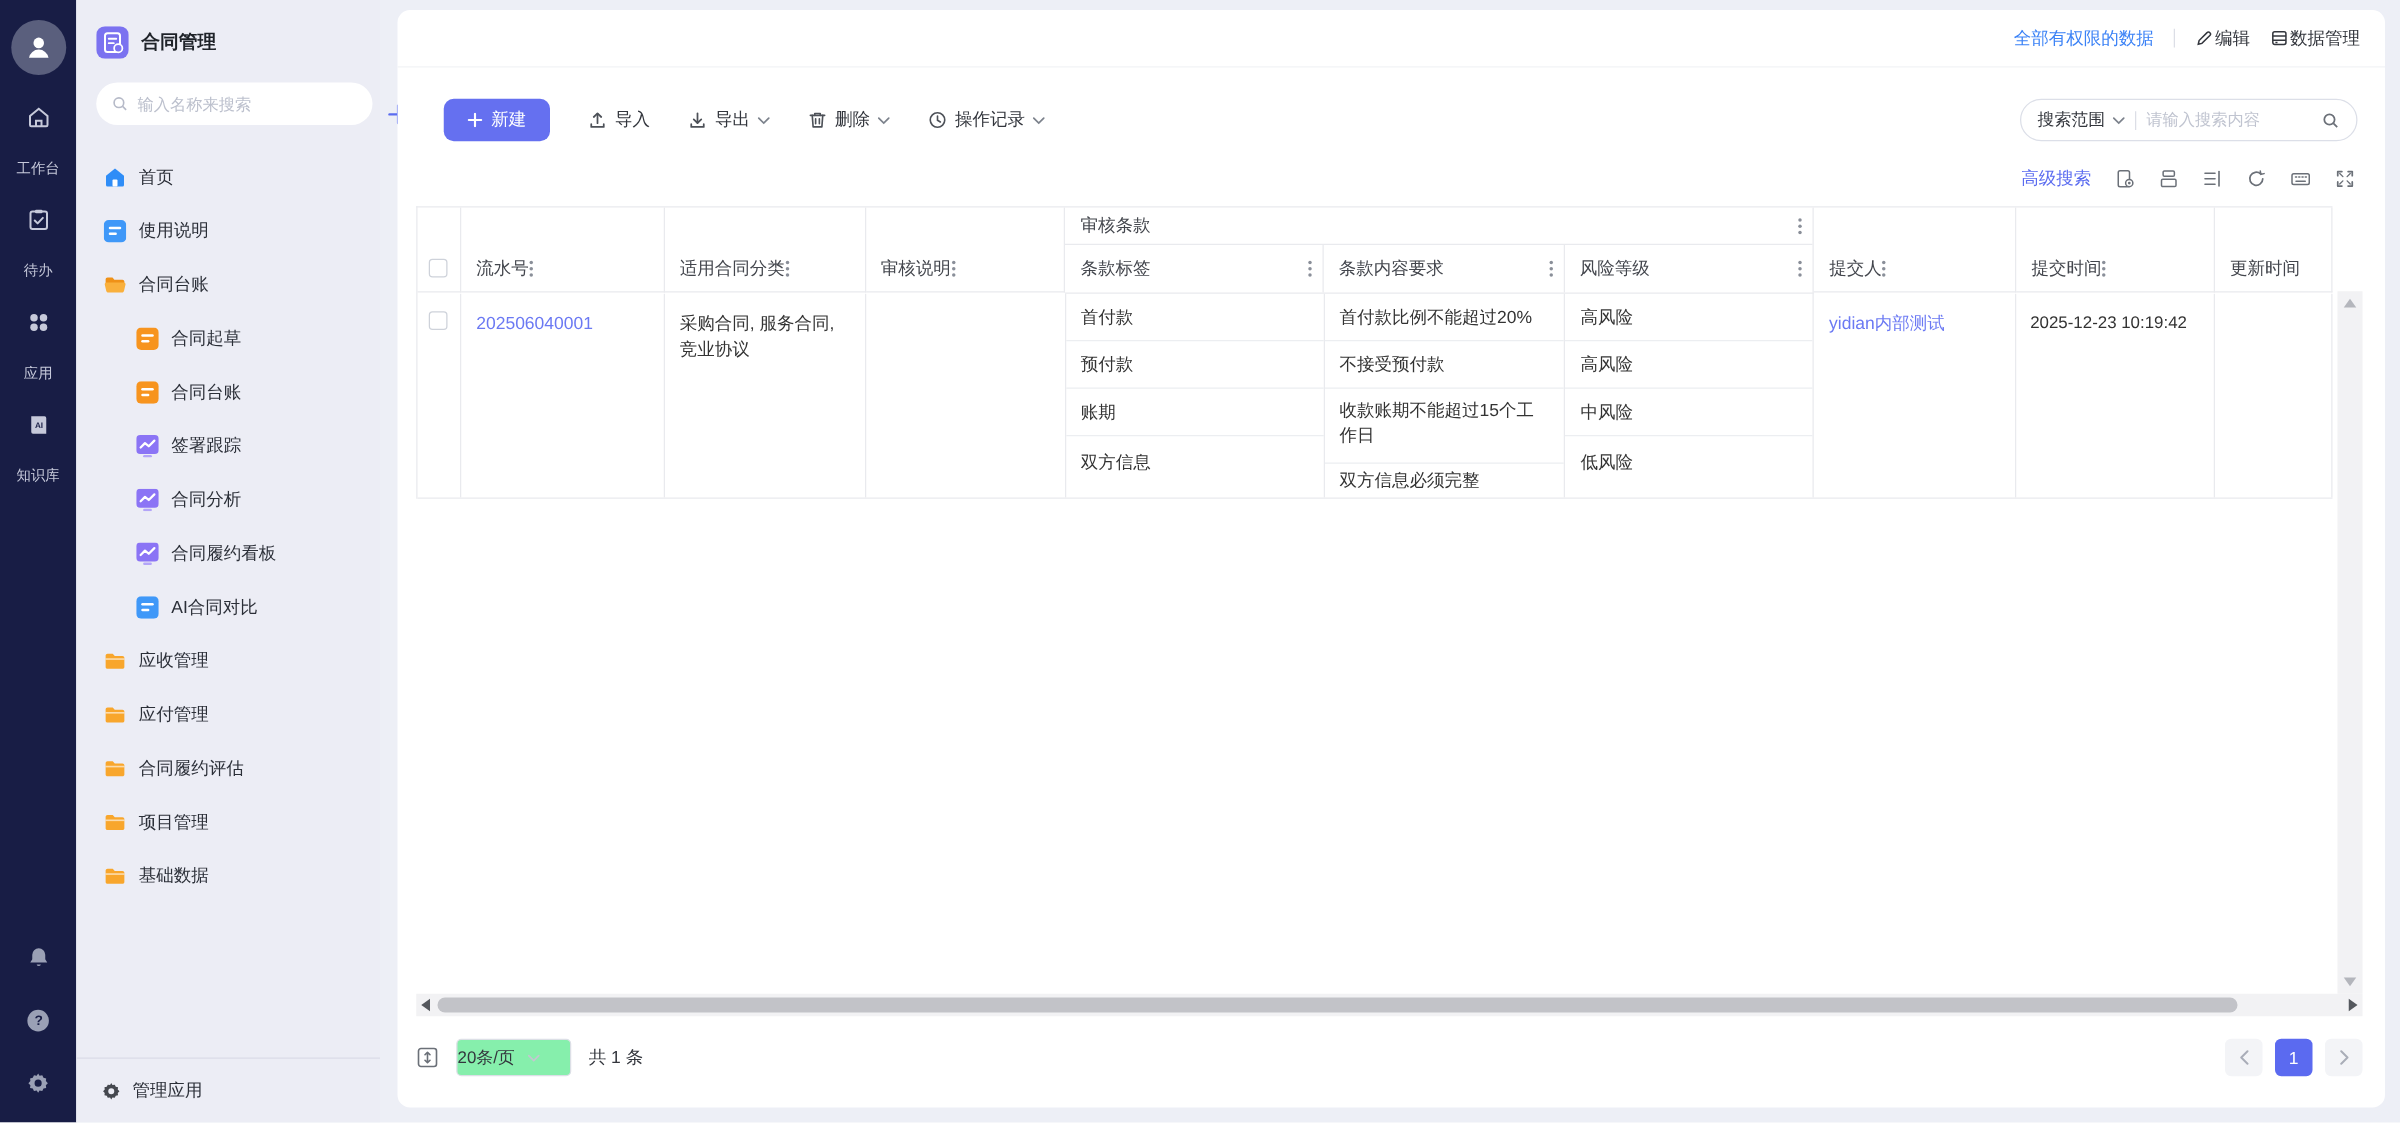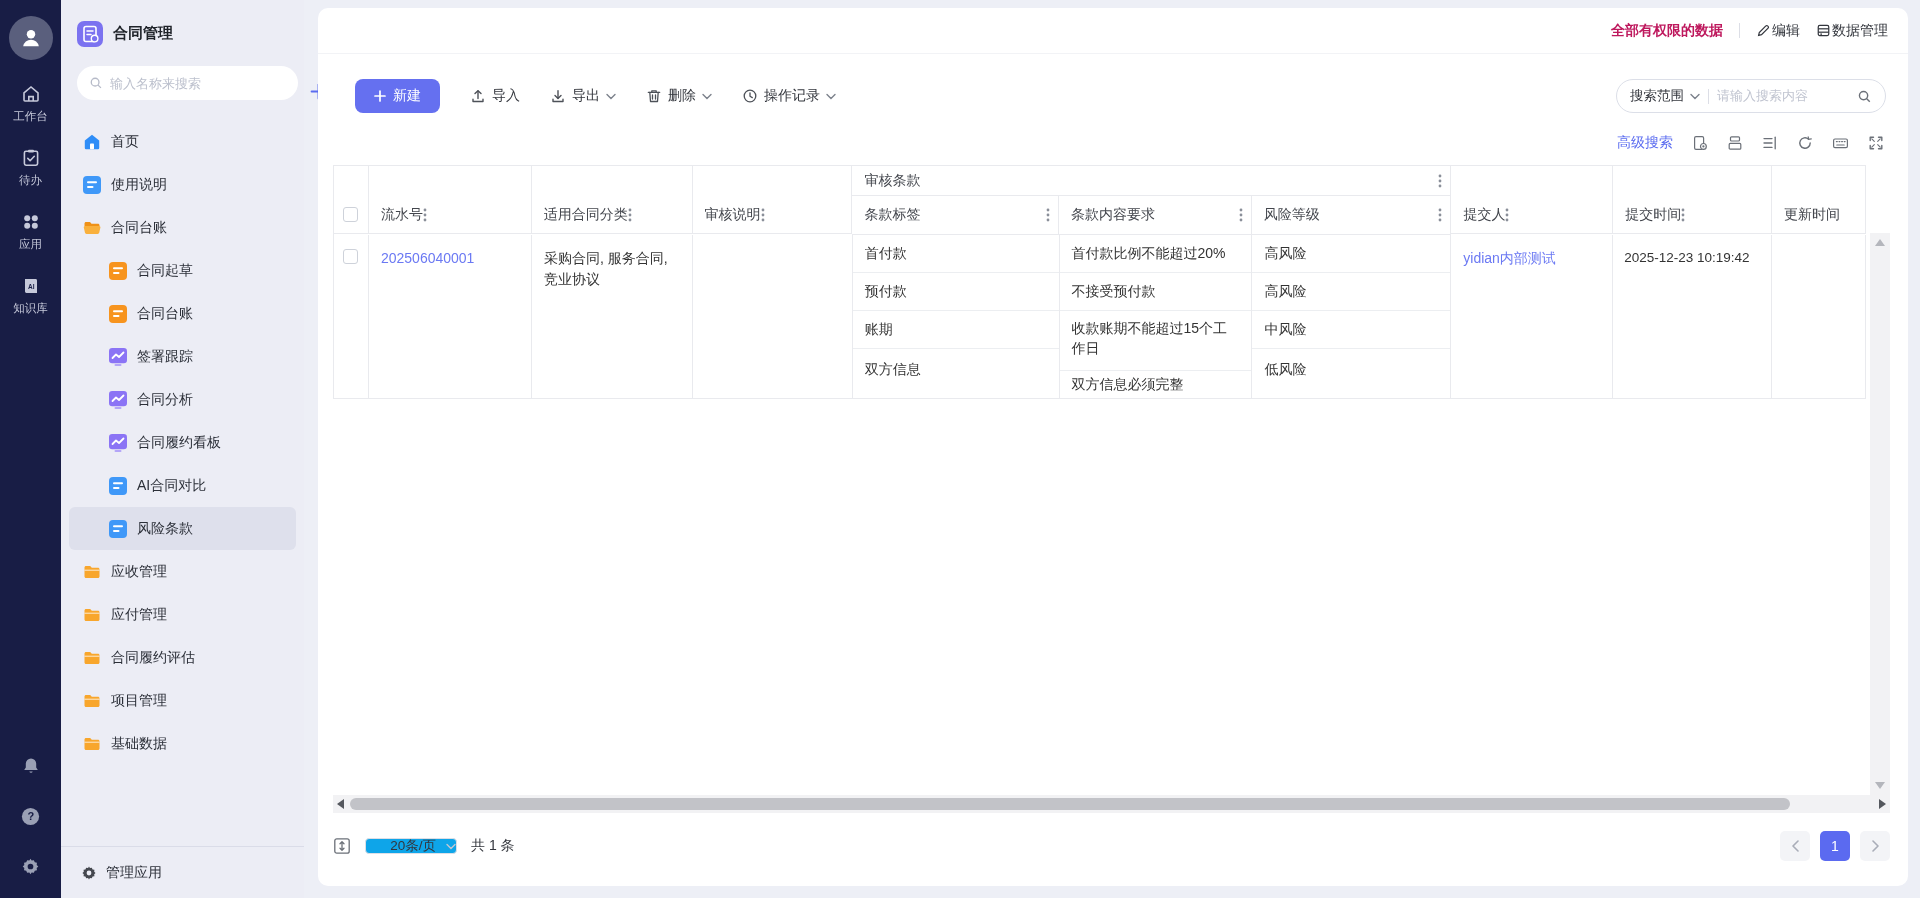--- a/index.html
+++ b/index.html
@@ -3,21 +3,21 @@
 <meta charset="utf-8">
 <style>
   *{box-sizing:border-box;margin:0;padding:0}
   html,body{width:1920px;height:898px;overflow:hidden}
   body{font-family:"Liberation Sans","DejaVu Sans",sans-serif;background:#edeff6;color:#333;font-size:14px}
   .app{display:flex;width:1920px;height:898px}
 
   
   .rail{width:61px;background:#181d45;display:flex;flex-direction:column;align-items:center;flex-shrink:0}
   .rail .avatar{width:44px;height:44px;border-radius:50%;background:#5a5f7d;margin-top:16px;display:flex;align-items:center;justify-content:center;cursor:pointer}
-  .rail-item{margin-top:24px;display:flex;flex-direction:column;align-items:center;gap:5px;color:#c6c9da;font-size:11.5px;cursor:pointer;width:100%}
+  .rail-item{margin-top:24px;display:flex;flex-direction:column;align-items:center;gap:23px;color:#c6c9da;font-size:11.5px;cursor:pointer;width:100%}
   .rail-item:first-of-type{margin-top:42px}
   .rail-bottom{margin-top:auto;display:flex;flex-direction:column;align-items:center;gap:30px;margin-bottom:22px;color:#9aa0b5}
   .rail-bottom .ric{cursor:pointer;display:flex}
 
   
   .sidebar{width:243px;background:#ecedf5;display:flex;flex-direction:column;flex-shrink:0}
   .sb-head{display:flex;align-items:center;gap:10px;padding:17px 16px 8px;height:58px}
   .sb-title{font-size:15px;font-weight:bold;color:#1f2329}
   .sb-search-row{display:flex;align-items:flex-end;gap:12px;padding:8px 16px;height:50px}
   .sb-search{flex:1;height:34px;background:#fff;border-radius:17px;display:flex;align-items:center;gap:7px;padding:0 12px}
@@ -27,21 +27,21 @@
   .sb-item{height:43px;display:flex;align-items:center;gap:10px;padding:0 14px;font-size:14px;color:#2b2f38;margin:0 8px;border-radius:6px;cursor:pointer;white-space:nowrap}
   .sb-item.lvl1{padding-left:40px}
   .sb-item.selected{background:#dee0ec}
   .sb-foot{border-top:1px solid #dadce8;height:52px;display:flex;align-items:center;gap:9px;padding:0 20px;font-size:14px;color:#2b2f38;cursor:pointer}
   .mi{width:18px;height:18px;flex-shrink:0;display:flex}
 
   
   .main{flex:1;padding:8px 12px 12px 14px}
   .panel{background:#fff;border-radius:10px;height:100%;display:flex;flex-direction:column;position:relative}
   .topbar{height:46px;display:flex;align-items:center;justify-content:flex-end;gap:16px;padding:0 20px;border-bottom:1px solid #f2f3f6}
-  .scope{font-weight:bold;color:#be185d;cursor:pointer}
+  .scope{font-weight:normal;color:#3b82f6;cursor:pointer}
   .tb-link{display:flex;align-items:center;gap:1px;color:#33363d;cursor:pointer}
   .vdiv{width:1px;height:15px;background:#dcdee6}
   .toolbar{height:66px;padding:18px 22px 0 37px;display:flex;align-items:center}
   .btn-new{background:#6570f0;color:#fff;height:34px;padding:0 19px;border:none;border-radius:8px;display:flex;align-items:center;gap:7px;font-size:14px;cursor:pointer;font-family:inherit}
   .tb-item{display:flex;align-items:center;gap:6px;margin-left:30px;color:#33363d;cursor:pointer}
   .tb-search{margin-left:auto;width:270px;height:34px;border:1px solid #dcdfe8;border-radius:17px;display:flex;align-items:center;padding:0 13px;gap:8px;background:#fff}
   .tb-search .sc{display:flex;align-items:center;gap:6px;color:#33363d;font-size:13.5px;cursor:pointer;white-space:nowrap}
   .tb-search input{border:none;outline:none;flex:1;min-width:0;font-size:13px;font-family:Liberation Serif, serif;color:#333}
   .tb-search input::placeholder{color:#c0c4d0}
   .ctrlrow{height:45px;display:flex;align-items:center;justify-content:flex-end;gap:19px;padding:0 24px}
@@ -81,21 +81,21 @@
   .vscroll{position:absolute;left:1552px;top:68px;width:20px;height:562px;background:#f2f2f4;display:flex;flex-direction:column;justify-content:space-between;align-items:center;padding:6px 0}
   .tri-up{width:0;height:0;border-left:5px solid transparent;border-right:5px solid transparent;border-bottom:7px solid #b4b6bc;cursor:pointer}
   .tri-down{width:0;height:0;border-left:5px solid transparent;border-right:5px solid transparent;border-top:7px solid #b4b6bc;cursor:pointer}
   .hscroll{position:absolute;left:15px;top:630px;width:1557px;height:18px;background:#f2f2f4;display:flex;align-items:center;padding:0 4px}
   .tri-left{width:0;height:0;border-top:5px solid transparent;border-bottom:5px solid transparent;border-right:7px solid #55585e;cursor:pointer}
   .tri-right{width:0;height:0;border-top:5px solid transparent;border-bottom:5px solid transparent;border-left:7px solid #55585e;cursor:pointer;margin-left:auto}
   .hthumb{height:12px;width:1440px;background:#c2c3c8;border-radius:6px;margin-left:6px;cursor:pointer}
 
   
   .tfoot{position:absolute;left:15px;right:18px;top:660px;height:42px;display:flex;align-items:center;gap:14px}
-  .psize{width:92px;height:16px;border:1px solid #dcdfe6;border-radius:4px;background:#0ea5e9;display:flex;align-items:center;justify-content:flex-end;gap:10px;font-size:13.5px;color:#33363d;cursor:pointer}
+  .psize{width:92px;height:30px;border:1px solid #dcdfe6;border-radius:4px;background:#86efac;display:flex;align-items:center;justify-content:flex-start;gap:10px;font-size:13.5px;color:#33363d;cursor:pointer}
   .total{color:#33363d}
   .pager{margin-left:auto;display:flex;align-items:center;gap:10px}
   .pbtn{width:30px;height:30px;border-radius:5px;background:#f3f4f7;display:flex;align-items:center;justify-content:center;color:#a9adb8;font-size:14px;cursor:pointer}
   .pbtn.active{background:#5b6af0;color:#fff}
 </style>
 </head>
 <body>
 
 <div class="app">
 
@@ -279,30 +279,20 @@
       </div>
       <div class="sb-item lvl1">
         <span class="mi">
             <svg width="18" height="18" viewBox="0 0 18 18">
               <rect width="18" height="18" rx="4" fill="#3f98f8"></rect>
               <rect x="4" y="5.3" width="10" height="2" rx="1" fill="#fff"></rect>
               <rect x="4" y="10" width="6.5" height="2" rx="1" fill="#fff"></rect>
             </svg>
           </span>
         <span>AI合同对比</span>
-      </div>
-      <div class="sb-item lvl1 selected">
-        <span class="mi">
-            <svg width="18" height="18" viewBox="0 0 18 18">
-              <rect width="18" height="18" rx="4" fill="#3f98f8"></rect>
-              <rect x="4" y="5.3" width="10" height="2" rx="1" fill="#fff"></rect>
-              <rect x="4" y="10" width="6.5" height="2" rx="1" fill="#fff"></rect>
-            </svg>
-          </span>
-        <span>风险条款</span>
       </div>
       <div class="sb-item">
         <span class="mi">
             <svg width="18" height="18" viewBox="0 0 18 18">
               <path d="M1.5 4.4c0-.8.7-1.5 1.5-1.5h4.2l1.6 1.8h6.2c.8 0 1.5.7 1.5 1.5v7.3c0 .8-.7 1.5-1.5 1.5H3c-.8 0-1.5-.7-1.5-1.5z" fill="#f8a62c"></path>
               <rect x="1.5" y="6.6" width="15" height="1.3" fill="#fff" opacity=".6"></rect>
             </svg>
           </span>
         <span>应收管理</span>
       </div>

